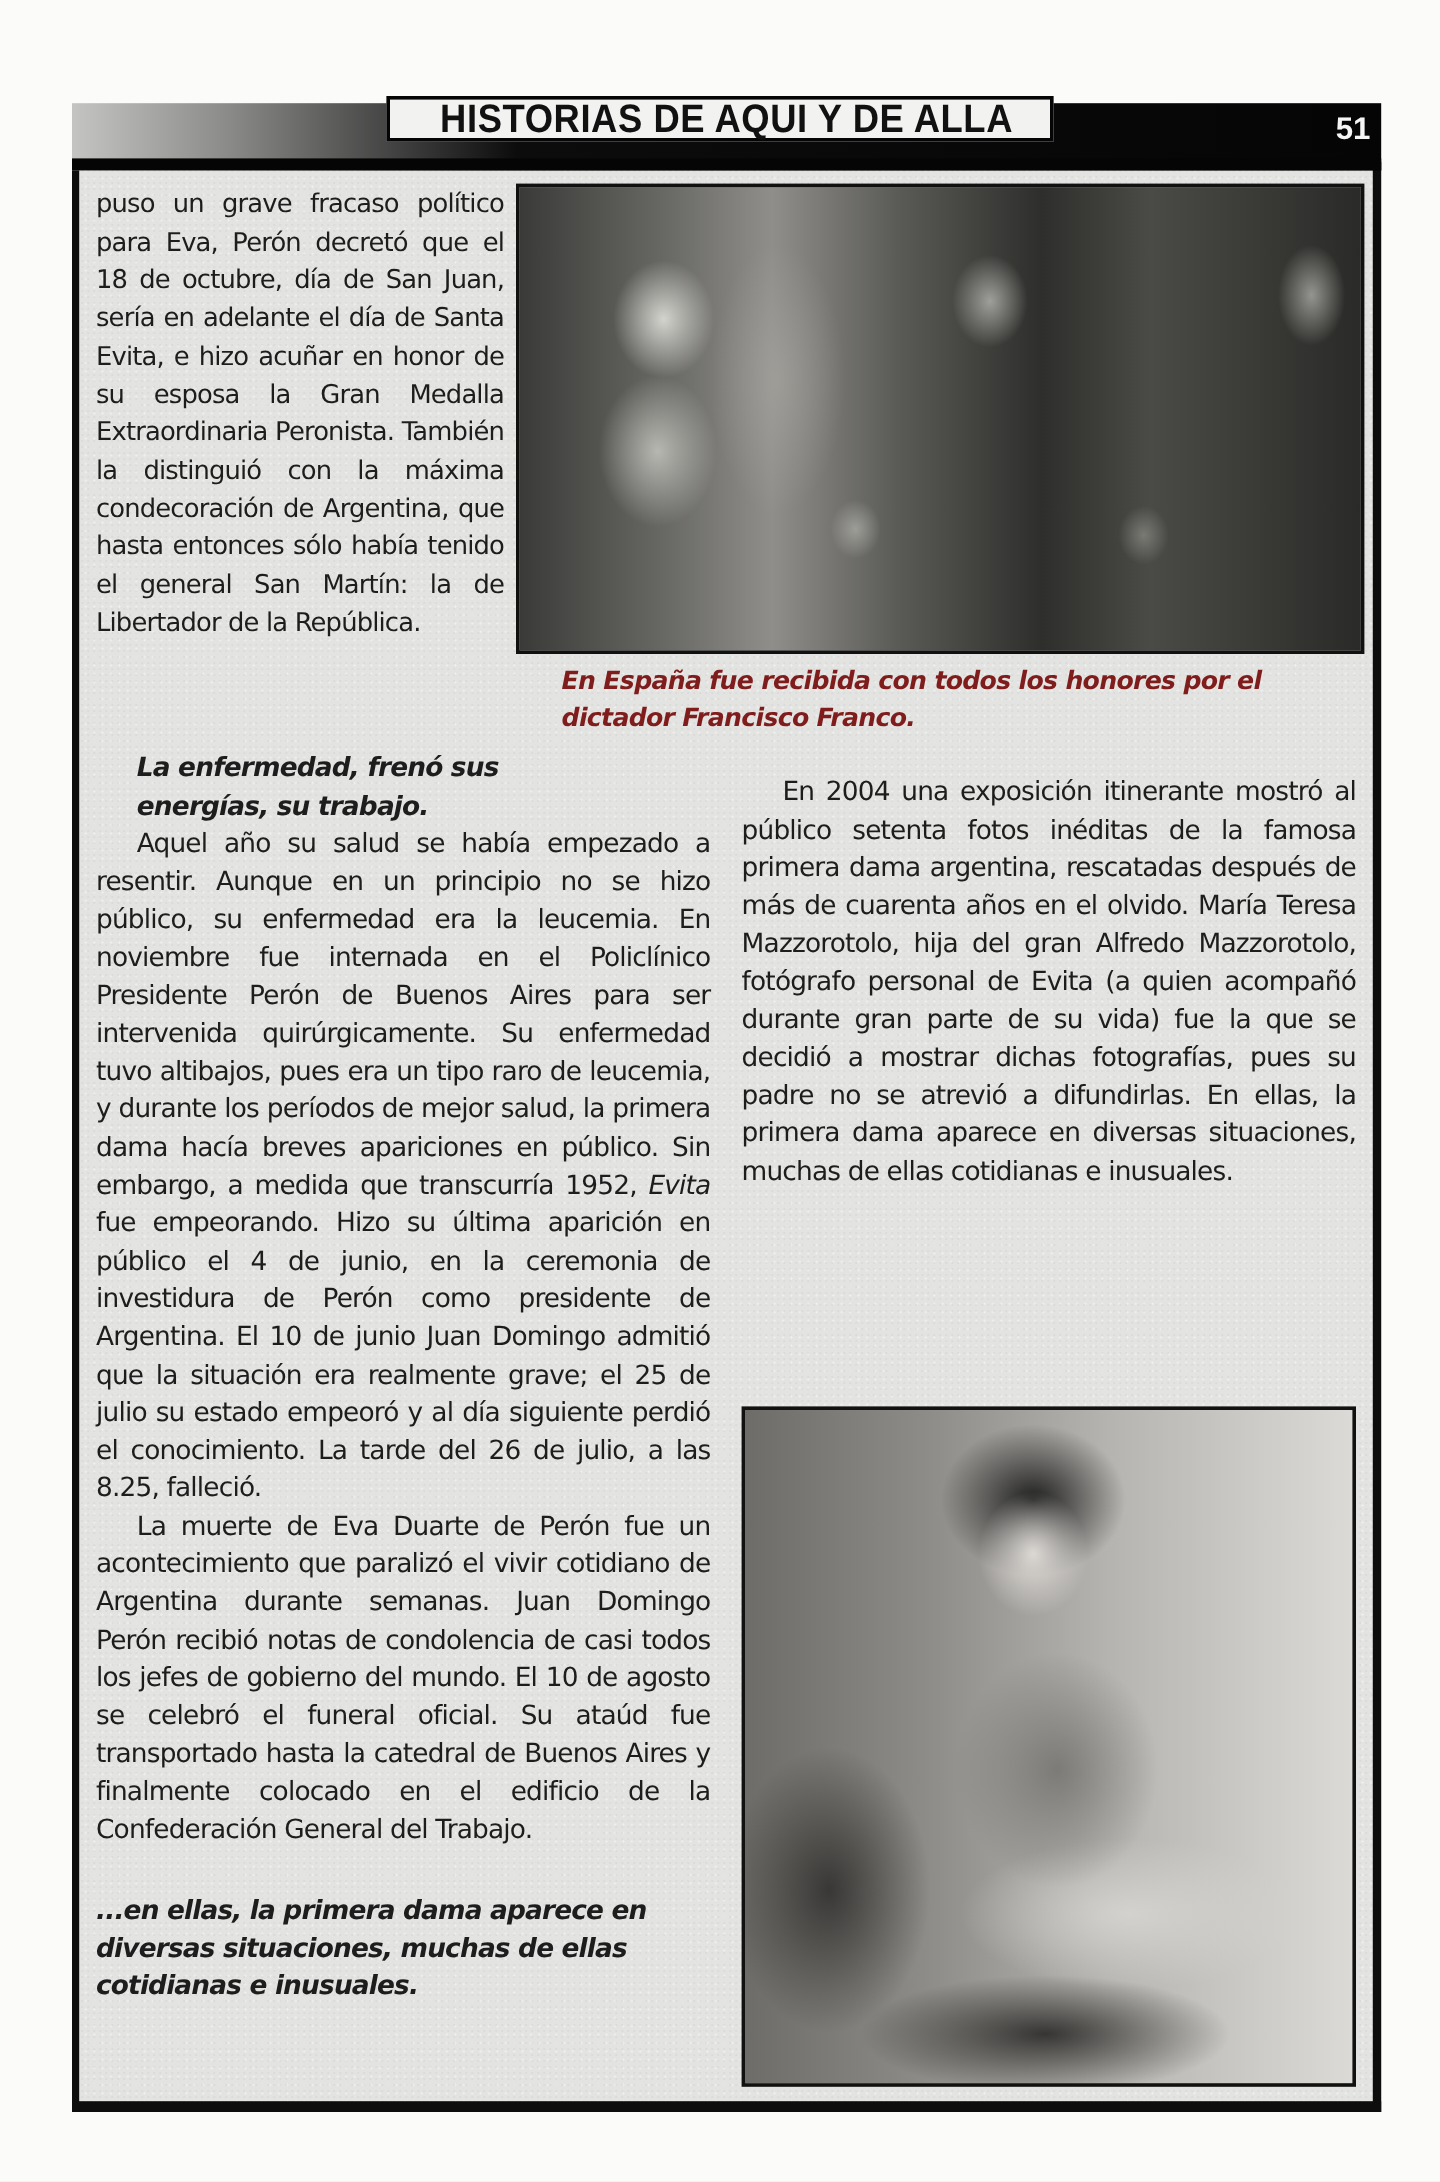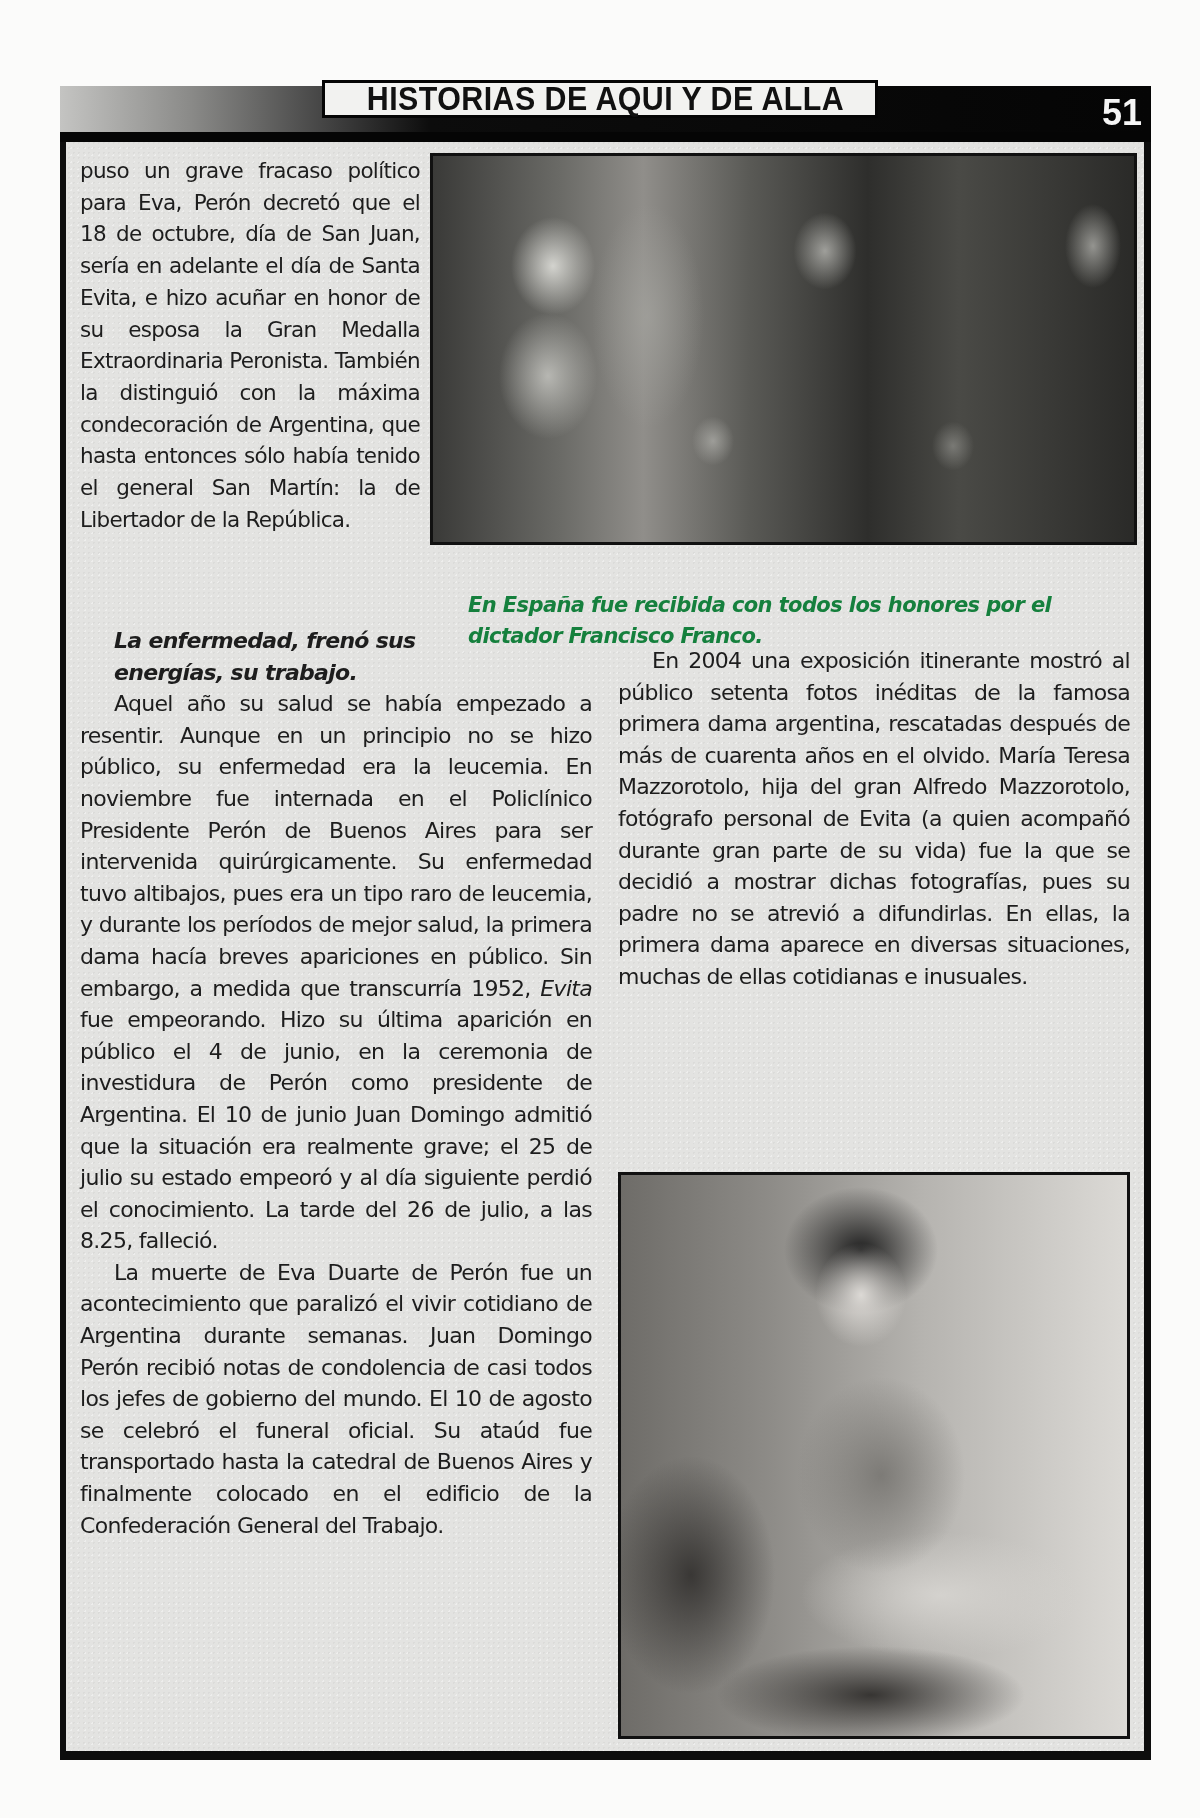--- a/index.html
+++ b/index.html
@@ -30,21 +30,21 @@
     position: absolute; left: 322px; top: 80px; width: 556px; height: 38px;
     background: #f2f2f0; border: 3px solid #050505; box-sizing: border-box;
     display: flex; align-items: center; justify-content: center; padding-left: 11px;
   }
   .title-box span {
     font-family: "Liberation Sans", sans-serif; font-weight: bold; font-size: 33px;
     letter-spacing: 0.5px; color: #111; transform: scaleX(0.92); display: inline-block; white-space: nowrap;
   }
   .page-number {
     position: absolute; left: 1092px; top: 92px; width: 50px; height: 36px;
-    color: #f5f5f5; font-weight: bold; font-size: 36px; text-align: right;
+    color: #f5f5f5; font-weight: bold; font-size: 26px; text-align: right;
   }
   .col {
     position: absolute; color: #1d1d1d;
     font-family: "DejaVu Sans", sans-serif; font-size: 22px; line-height: 31.6px;
     letter-spacing: -0.7px; text-align: justify;
   }
   .col p { margin: 0; }
   .col p.indent { text-indent: 34px; }
   .col .sub { font-style: italic; font-weight: bold; padding-left: 34px; text-align: left; }
   .col em { font-style: italic; }
@@ -72,21 +72,21 @@
       radial-gradient(ellipse 110px 90px at 240px 75px, rgba(25,25,25,0.95), transparent 70%),
       radial-gradient(ellipse 120px 140px at 260px 300px, rgba(120,118,114,0.9), transparent 70%),
       radial-gradient(ellipse 200px 90px at 320px 420px, rgba(215,213,209,0.9), transparent 70%),
       radial-gradient(ellipse 120px 170px at 70px 400px, rgba(50,48,46,0.9), transparent 70%),
       radial-gradient(ellipse 220px 70px at 250px 520px, rgba(35,33,31,0.85), transparent 70%),
       linear-gradient(90deg, #6e6c68 0%, #8e8c88 30%, #b6b4b0 60%, #dcdad6 100%);
   }
   .caption {
     position: absolute; left: 468px; top: 552px; width: 640px;
     font-family: "DejaVu Sans", sans-serif; font-style: italic; font-weight: bold;
-    font-size: 21px; line-height: 31px; letter-spacing: -0.6px; color: #15803d; margin-top: 38px;
+    font-size: 21px; line-height: 31px; letter-spacing: -0.6px; color: #7f1d1d;
   }
 </style>
 </head>
 <body>
 
 <div class="page-frame"></div>
 
 <div class="header-bar">
   <div class="underline"></div>
 </div>
@@ -99,19 +99,20 @@
   <p>puso un grave fracaso político para Eva, Perón decretó que el 18 de octubre, día de San Juan, sería en adelante el día de Santa Evita, e hizo acuñar en honor de su esposa la Gran Medalla Extraordinaria Peronista. También la distinguió con la máxima condecoración de Argentina, que hasta entonces sólo había tenido el general San Martín: la de Libertador de la República.</p>
 </div>
 
 <div class="photo photo-top" title="Eva Perón leyendo un discurso junto a Francisco Franco"></div>
 <div class="caption">En España fue recibida con todos los honores por el dictador Francisco Franco.</div>
 
 <div class="col" style="left:80px; top:625px; width:512px;">
   <p class="sub" style="width:340px;">La enfermedad, frenó sus energías, su trabajo.</p>
   <p class="indent"><span>Aquel año su salud se había empezado a resentir. Aunque en un principio no se hizo público, su enfermedad era la leucemia. En noviembre fue internada en el Policlínico Presidente Perón de Buenos Aires para ser intervenida quirúrgicamente. Su enfermedad tuvo altibajos, pues era un tipo raro de leucemia, y durante los períodos de mejor salud, la primera dama hacía breves apariciones en público. Sin embargo, a medida que transcurría 1952, </span><em>Evita</em><span> fue empeorando. Hizo su última aparición en público el 4 de junio, en la ceremonia de investidura de Perón como presidente de Argentina. El 10 de junio Juan Domingo admitió que la situación era realmente grave; el 25 de julio su estado empeoró y al día siguiente perdió el conocimiento. La tarde del 26 de julio, a las 8.25, falleció.</span></p>
   <p class="indent last">La muerte de Eva Duarte de Perón fue un acontecimiento que paralizó el vivir cotidiano de Argentina durante semanas. Juan Domingo Perón recibió notas de condolencia de casi todos los jefes de gobierno del mundo. El 10 de agosto se celebró el funeral oficial. Su ataúd fue transportado hasta la catedral de Buenos Aires y finalmente colocado en el edificio de la Confederación General del Trabajo.</p>
+  <p class="pull" style="margin-top:36px;">...en ellas, la primera dama aparece en diversas situaciones, muchas de ellas cotidianas e inusuales.</p>
 </div>
 
 <div class="col" style="left:618px; top:625px; width:512px;">
   <p class="indent last" style="margin-top:20px;">En 2004 una exposición itinerante mostró al público setenta fotos inéditas de la famosa primera dama argentina, rescatadas después de más de cuarenta años en el olvido. María Teresa Mazzorotolo, hija del gran Alfredo Mazzorotolo, fotógrafo personal de Evita (a quien acompañó durante gran parte de su vida) fue la que se decidió a mostrar dichas fotografías, pues su padre no se atrevió a difundirlas. En ellas, la primera dama aparece en diversas situaciones, muchas de ellas cotidianas e inusuales.</p>
 </div>
 
 <div class="photo photo-bottom" title="Eva Perón sonriente, sentada con las manos detrás de la cabeza"></div>
 
 </body></html>

